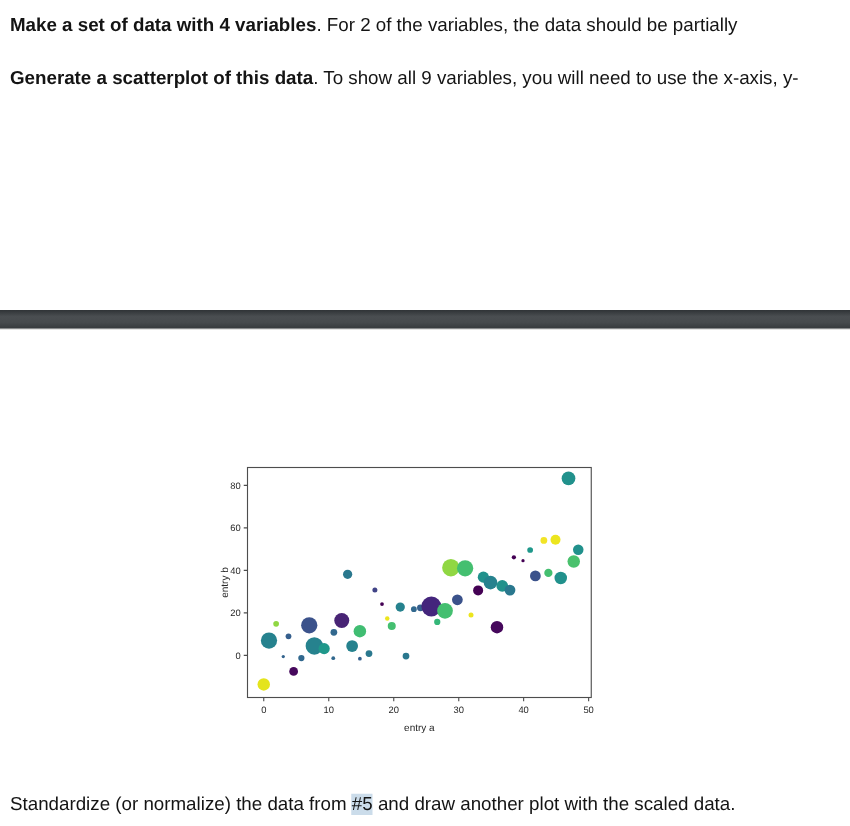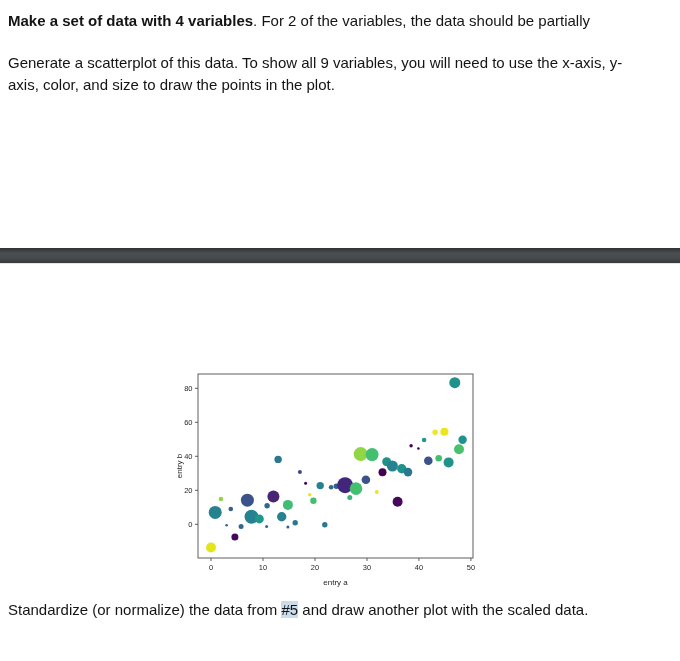--- a/index.html
+++ b/index.html
@@ -10,32 +10,32 @@
   .page{position:absolute;inset:0;background:#ffffff;}
   .intro{position:absolute;top:10px;left:8px;width:645px;font-size:15px;line-height:22px;}
   .intro p{margin:0;}
   .intro p + p{margin-top:20px;}
   .divider{
     position:absolute;top:248px;left:0;width:680px;height:15px;
     background:linear-gradient(180deg,#2f3336 0%,#4a4e51 35%,#474b4e 65%,#363a3d 100%);
     border-bottom:1px solid #e4e4e4;
   }
   .figure{position:absolute;top:358px;left:174px;width:308px;height:236px;background:#ffffff;}
-  .footer{position:absolute;top:599px;left:8px;width:660px;font-size:15px;line-height:22px;}
+  .footer{position:absolute;top:633px;left:8px;width:660px;font-size:15px;line-height:22px;}
   .hl{background:#cbdcea;}
   svg text{font-family:"Liberation Sans",sans-serif;}
 </style>
 </head>
 <body>
 
 <div class="page">
 
   <div class="intro">
     <p><span style="font-weight: bold;">Make a set of data with 4 variables</span><span>. For 2 of the variables, the data should be partially</span><br></p>
-    <p><span style="font-weight: normal;">Generate a scatterplot of this data</span><span>. To show all 9 variables, you will need to use the x-axis, y-</span><br><span>axis, color, and size to draw the points in the plot.</span></p>
+    <p><span style="font-weight: bold;">Generate a scatterplot of this data</span><span>. To show all 9 variables, you will need to use the x-axis, y-</span><br></p>
   </div>
 
   <div class="divider"></div>
 
   <div class="figure">
     <svg id="scatter-svg" width="308" height="236" viewBox="0 0 308 236">
         <circle cx="37.0" cy="189.5" r="5" fill="#e4e41c"></circle>
         <circle cx="41.2" cy="154.4" r="6.5" fill="#26828e"></circle>
         <circle cx="46.9" cy="141.0" r="2.3" fill="#90d743"></circle>
         <circle cx="52.6" cy="167.2" r="1.3" fill="#33638d"></circle>

